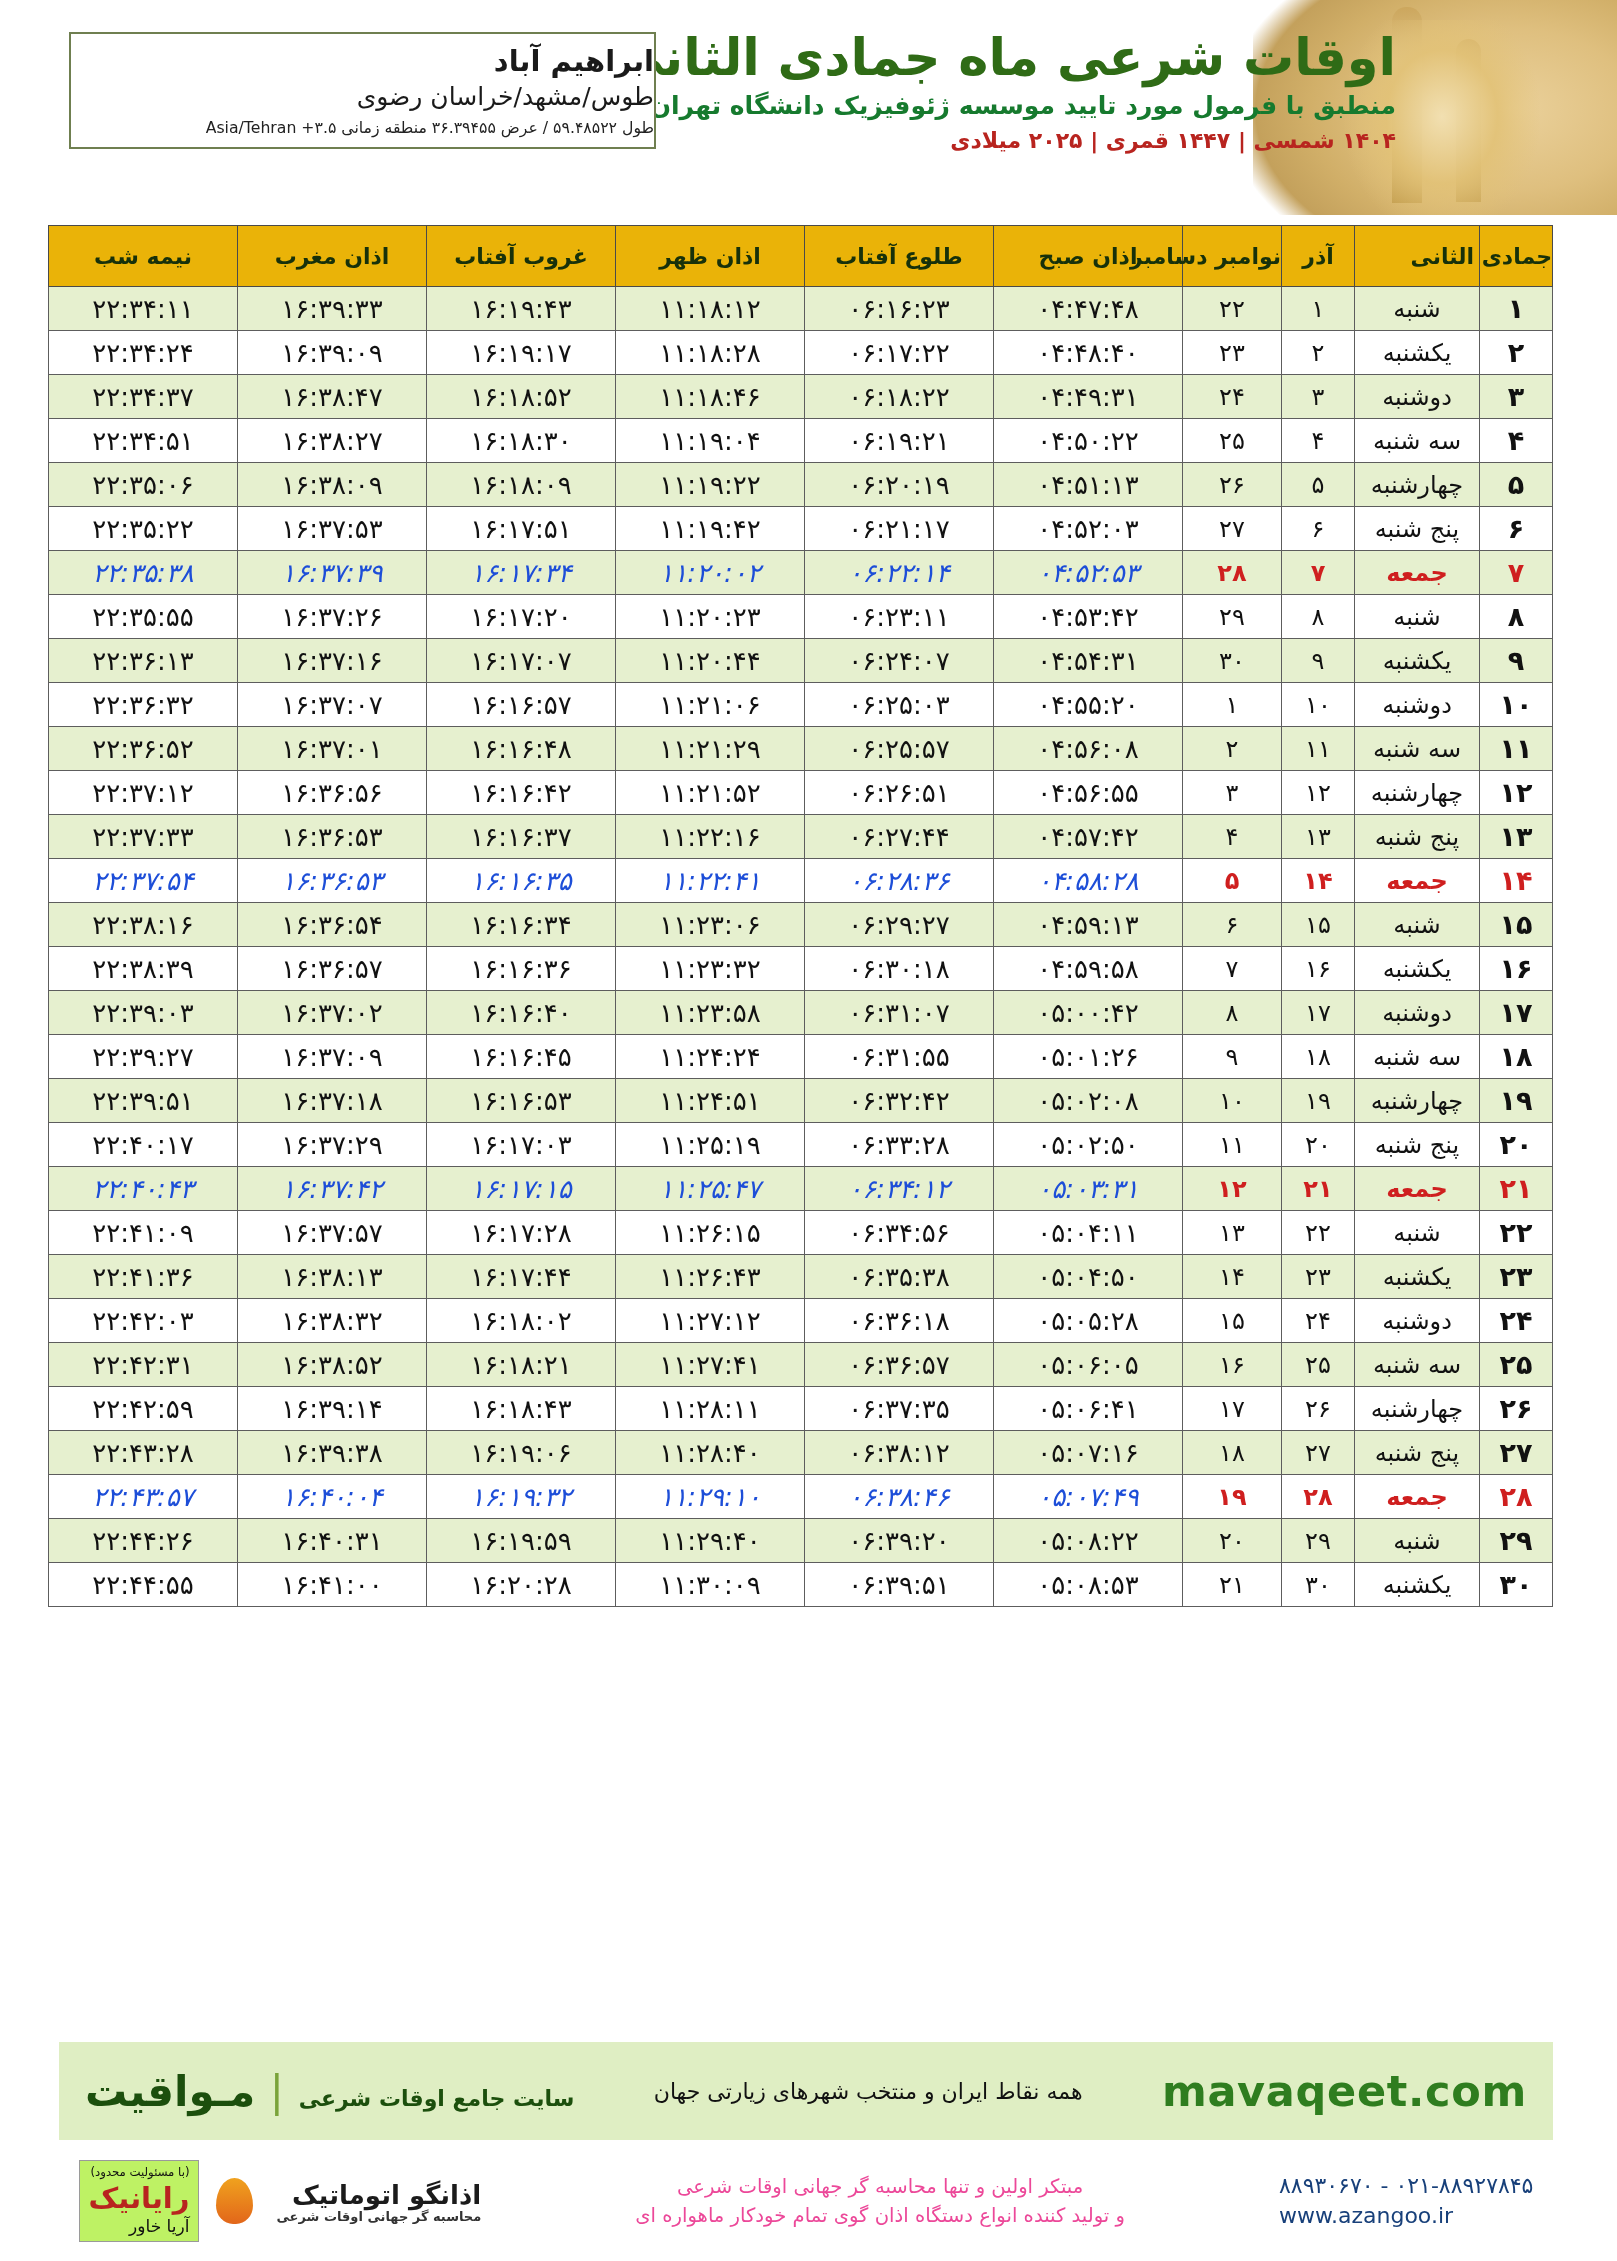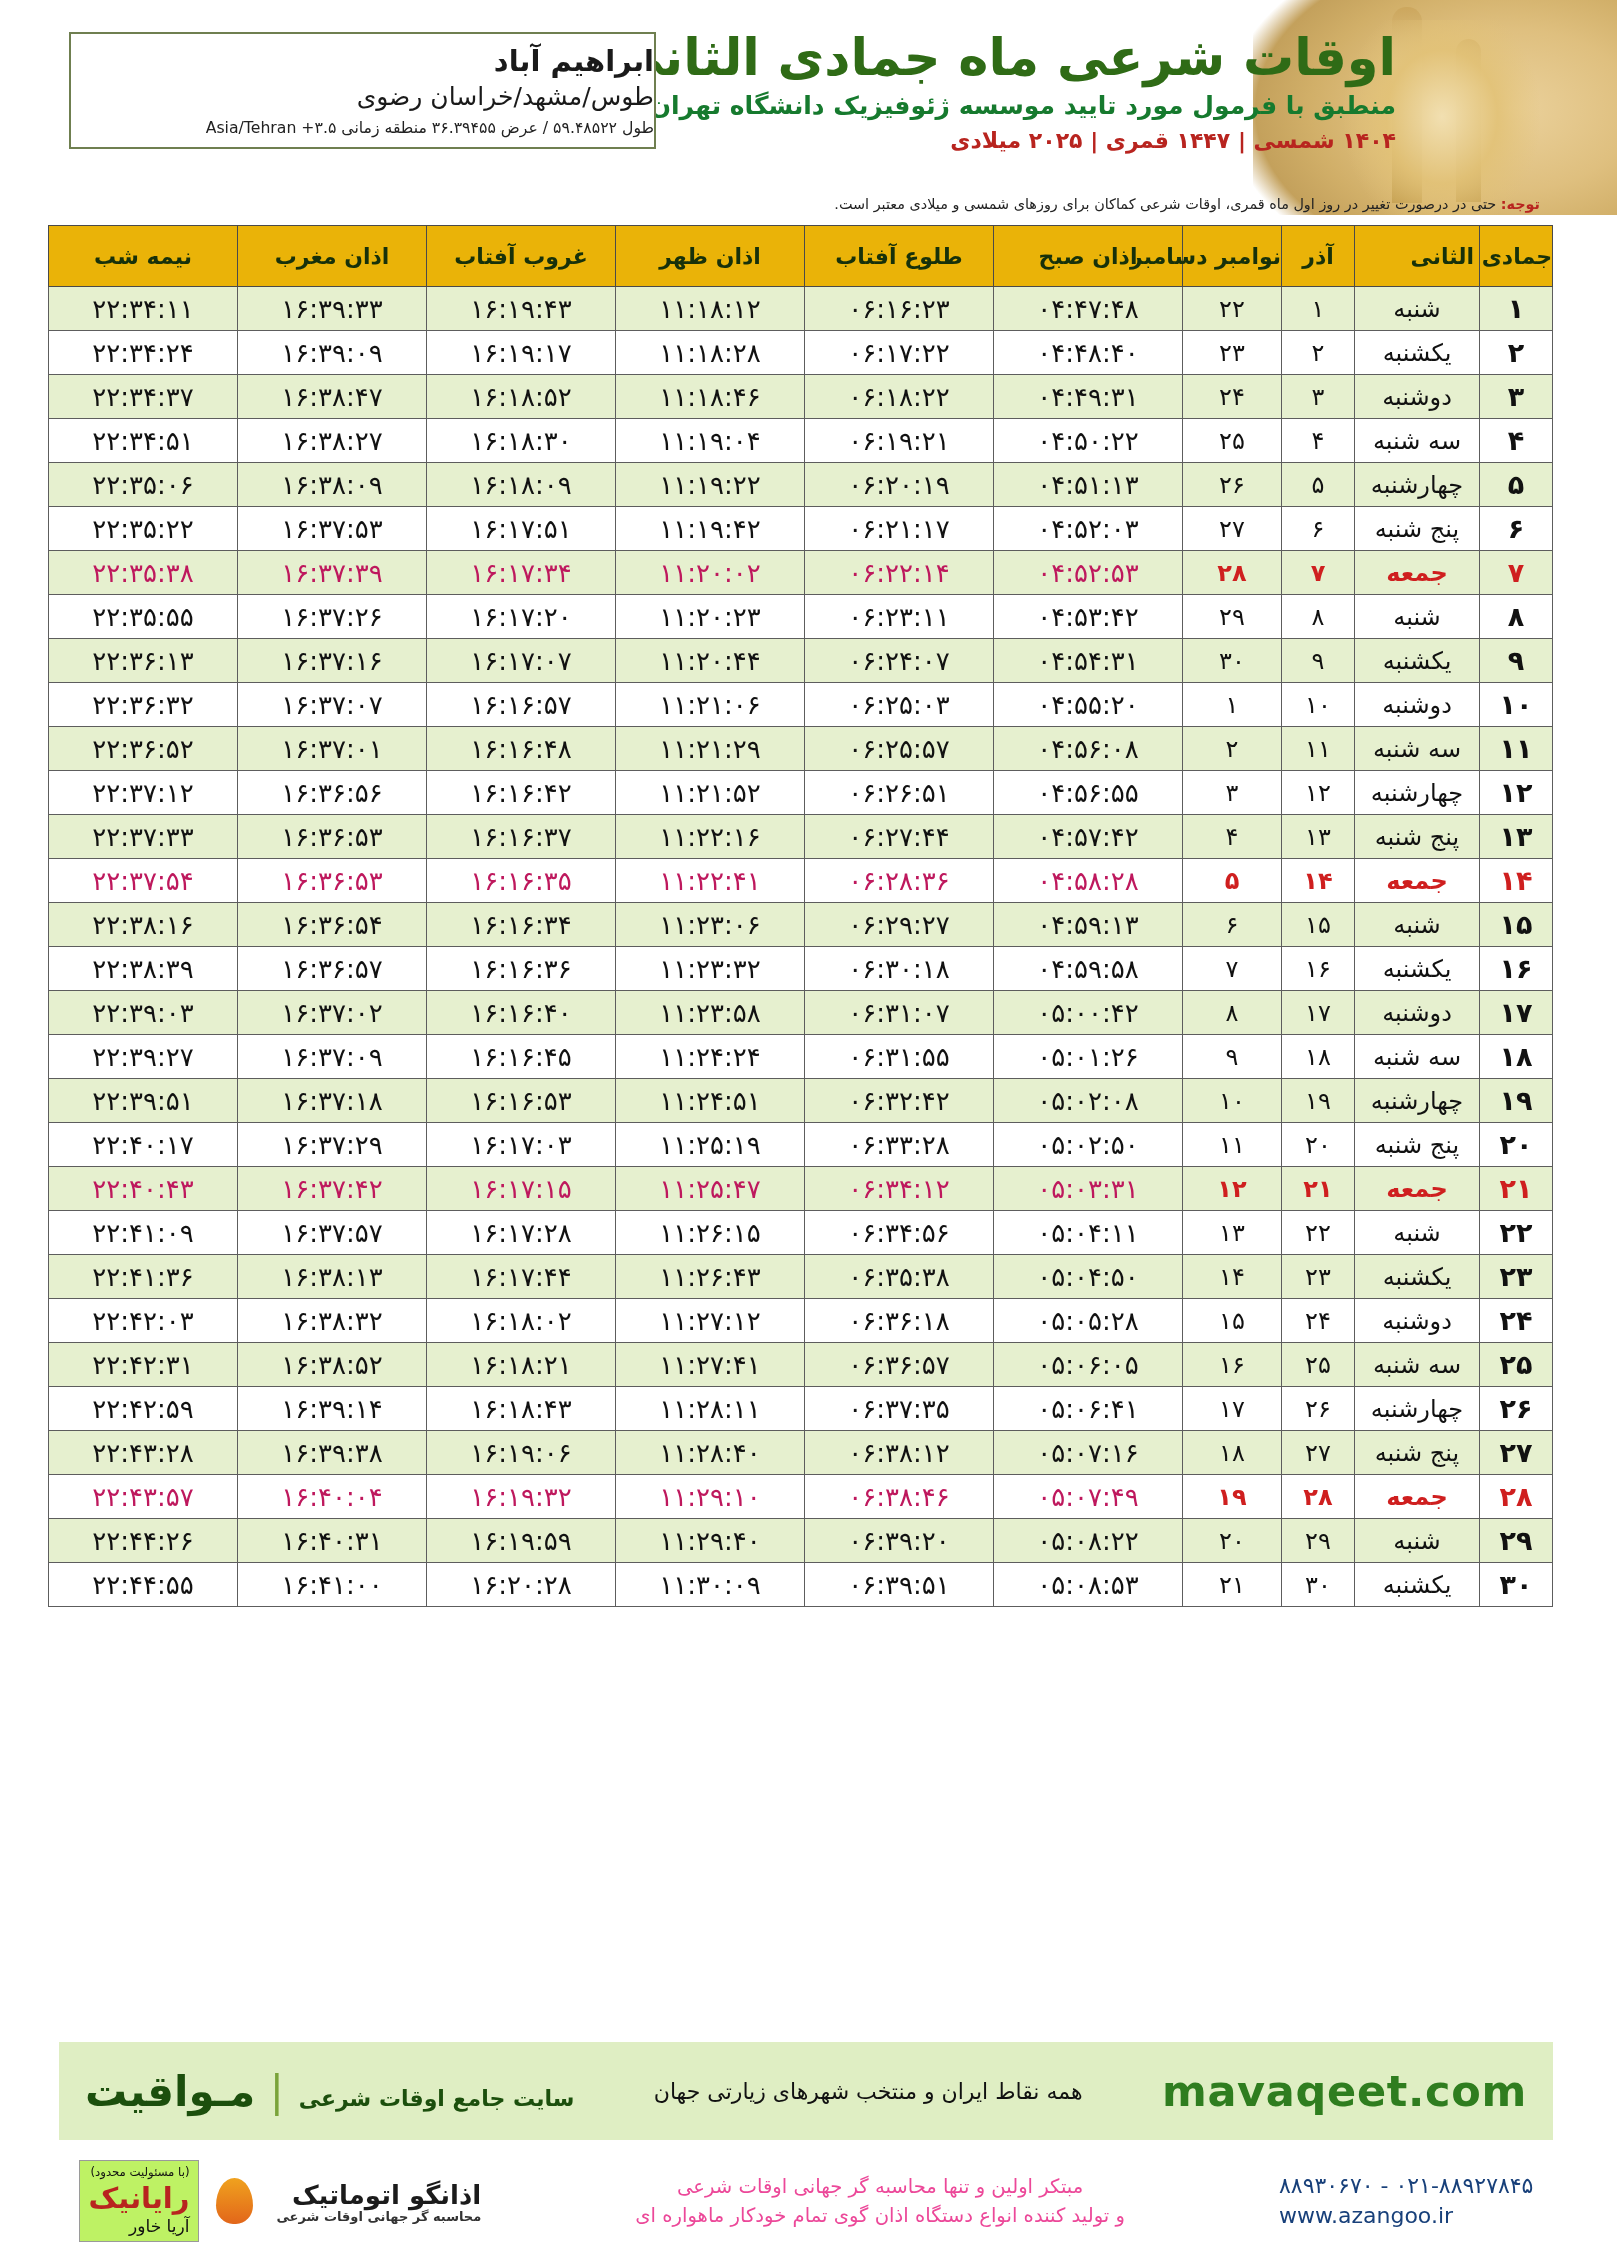--- a/index.html
+++ b/index.html
@@ -88,21 +88,21 @@
   .col-num{width:72px;}
   .col-day{width:124px;}
   .col-azar{width:72px;}
   .col-nov{width:98px;}
   .col-time{width:188px;}
   tbody tr.even td{background:#e6f0cf;}
   tbody tr.odd td{background:#ffffff;}
   td.num{font-size:27px;font-weight:bold;}
   td.time{font-size:26px;letter-spacing:0px;}
   tr.friday td{color:#cf1f1f;font-weight:bold;}
-  tr.friday td.time{color:#be185d;font-weight:normal;}
+  tr.friday td.time{color:#1d4ed8;font-weight:normal;font-style:italic;}
   tr.friday td.greg{color:#cf1f1f;}
   
   .footer{
     position:absolute;top:2042px;right:0;width:1618px;height:219px;
   }
   .foot-green{
     position:absolute;top:0;right:65px;width:1494px;height:98px;
     background:#dfeec3;display:flex;align-items:center;justify-content:space-between;
     padding:0 26px;box-sizing:border-box;
   }
@@ -154,24 +154,20 @@
     <div class="title-sub">منطبق با فرمول مورد تایید موسسه ژئوفیزیک دانشگاه تهران</div>
     <div class="title-years">۱۴۰۴ شمسی | ۱۴۴۷ قمری | ۲۰۲۵ میلادی</div>
   </div>
 
   <div class="loc-box">
     <div class="loc-city">ابراهیم آباد</div>
     <div class="loc-region">طوس/مشهد/خراسان رضوی</div>
     <div class="loc-coord">طول ۵۹.۴۸۵۲۲ / عرض ۳۶.۳۹۴۵۵ منطقه زمانی ۳.۵+ Asia/Tehran</div>
   </div>
 
-  <div class="note-line">
-    <b>توجه:</b>
-    <span>حتی در درصورت تغییر در روز اول ماه قمری، اوقات شرعی کماکان برای روزهای شمسی و میلادی معتبر است.</span>
-  </div>
 </div>
 
 <div class="table-wrap">
   <table>
     <thead>
       <tr>
         <th class="col-num" rowspan="1">جمادی الثانی</th>
         <th class="col-day"></th>
         <th class="col-azar">آذر</th>
         <th class="col-nov">نوامبر دسامبر</th>

